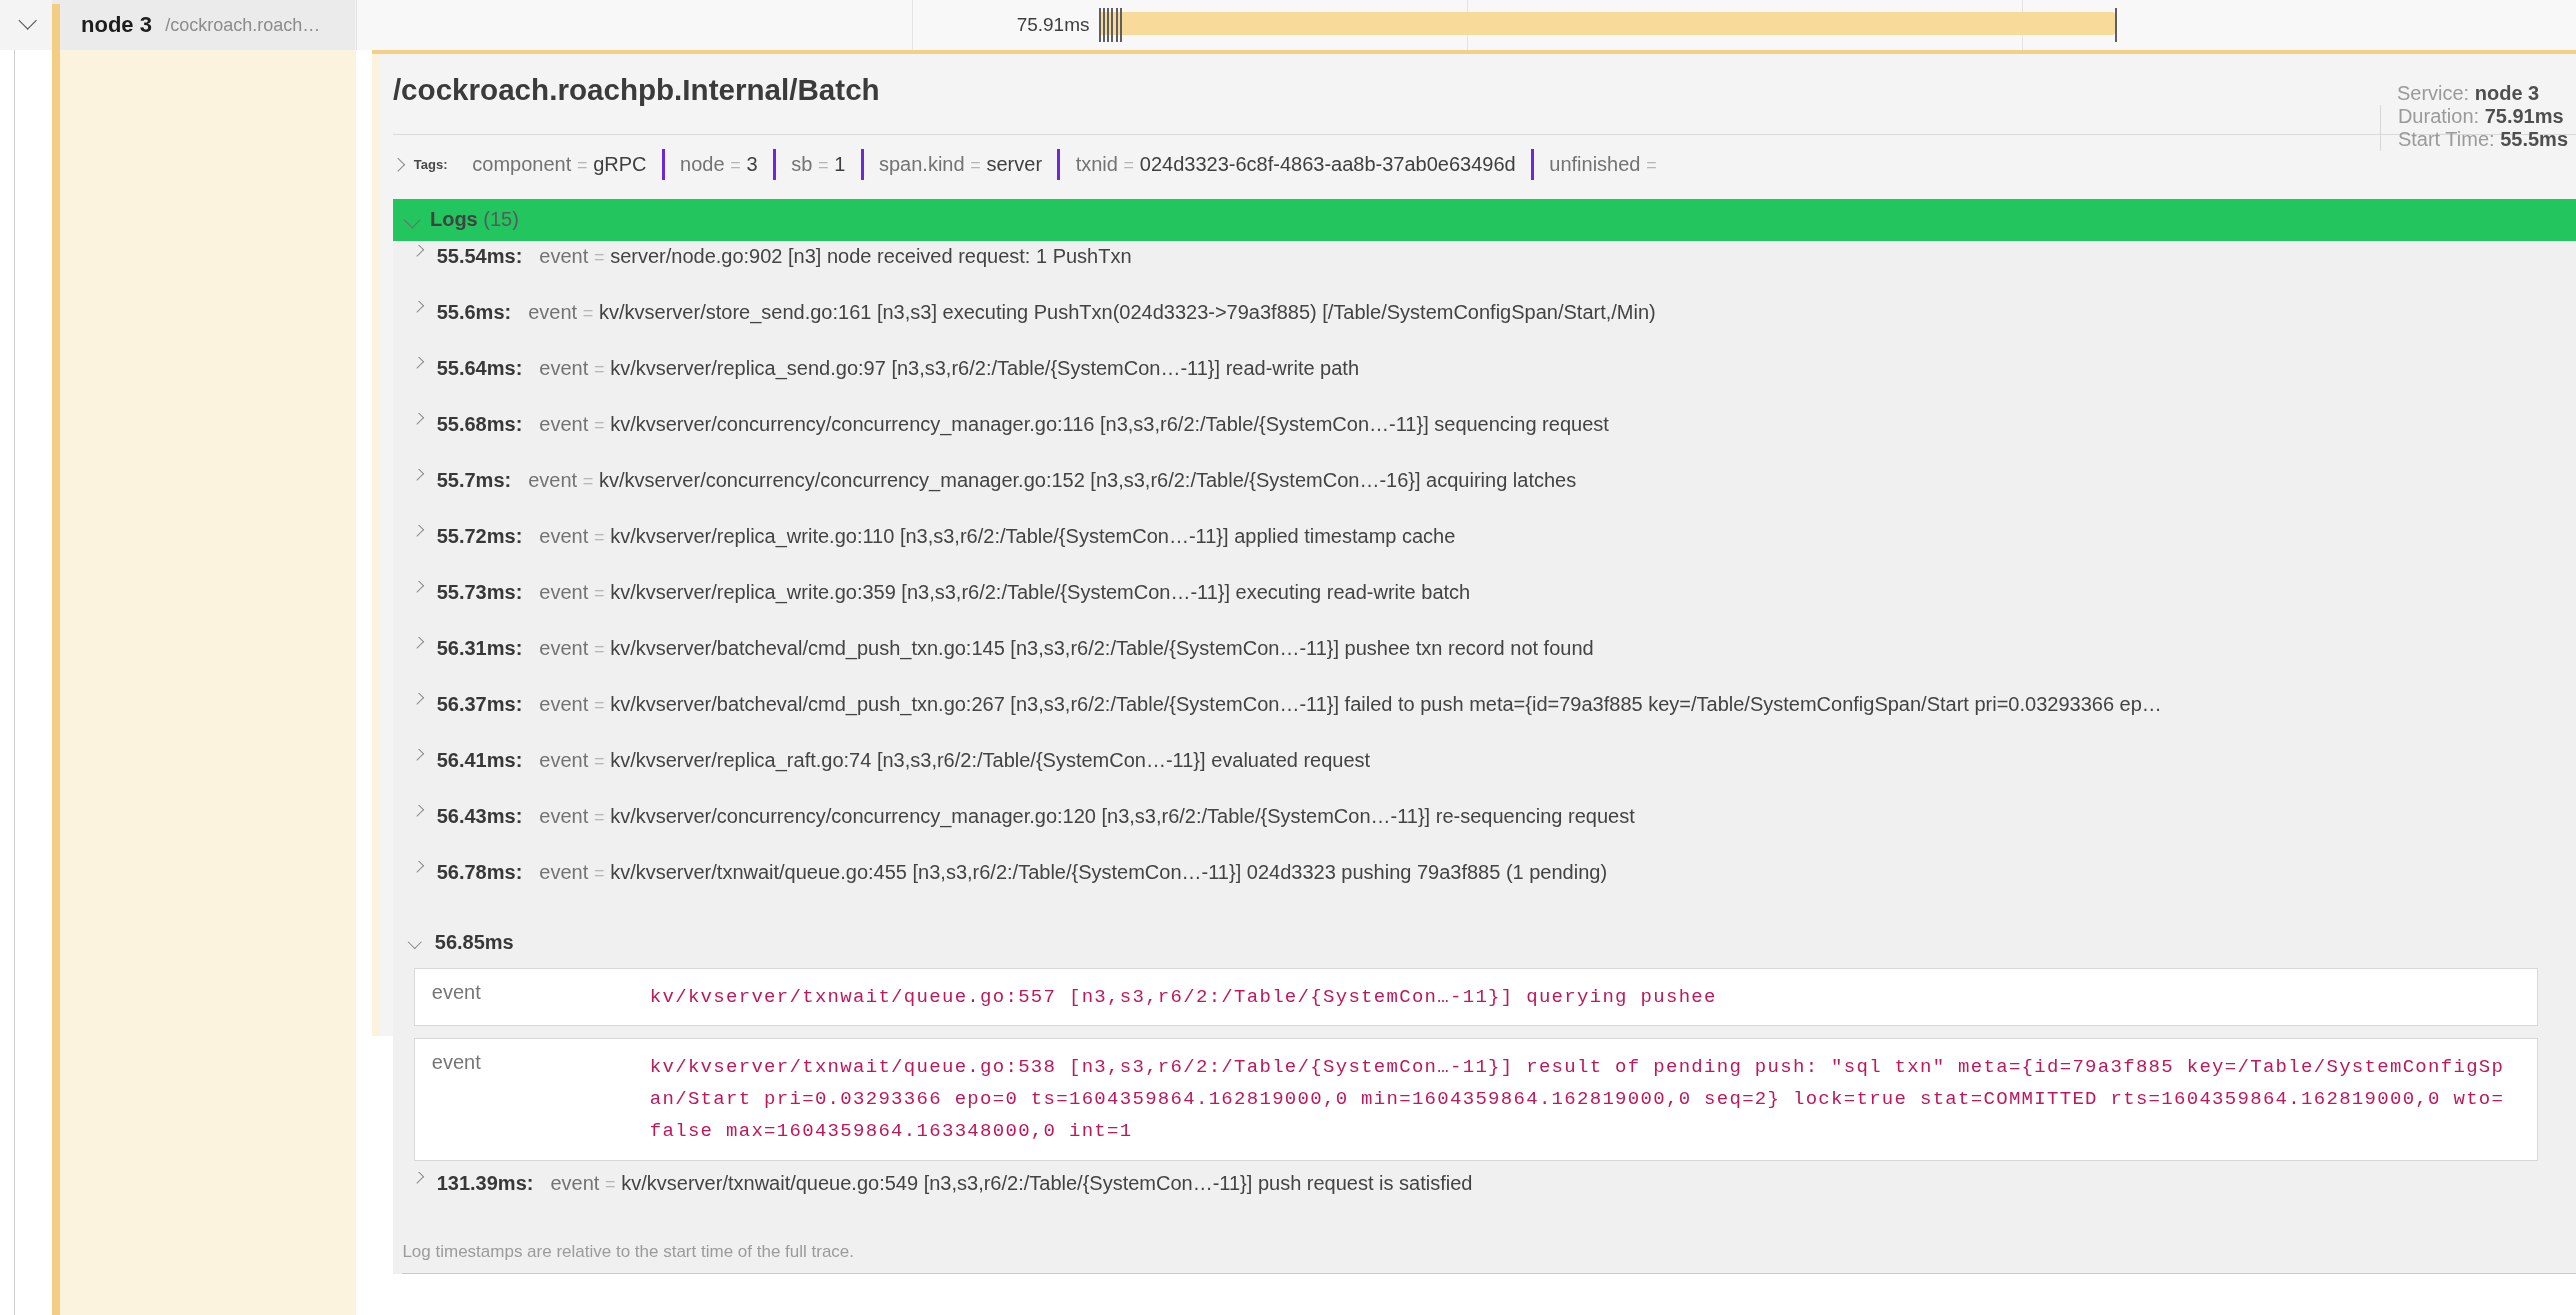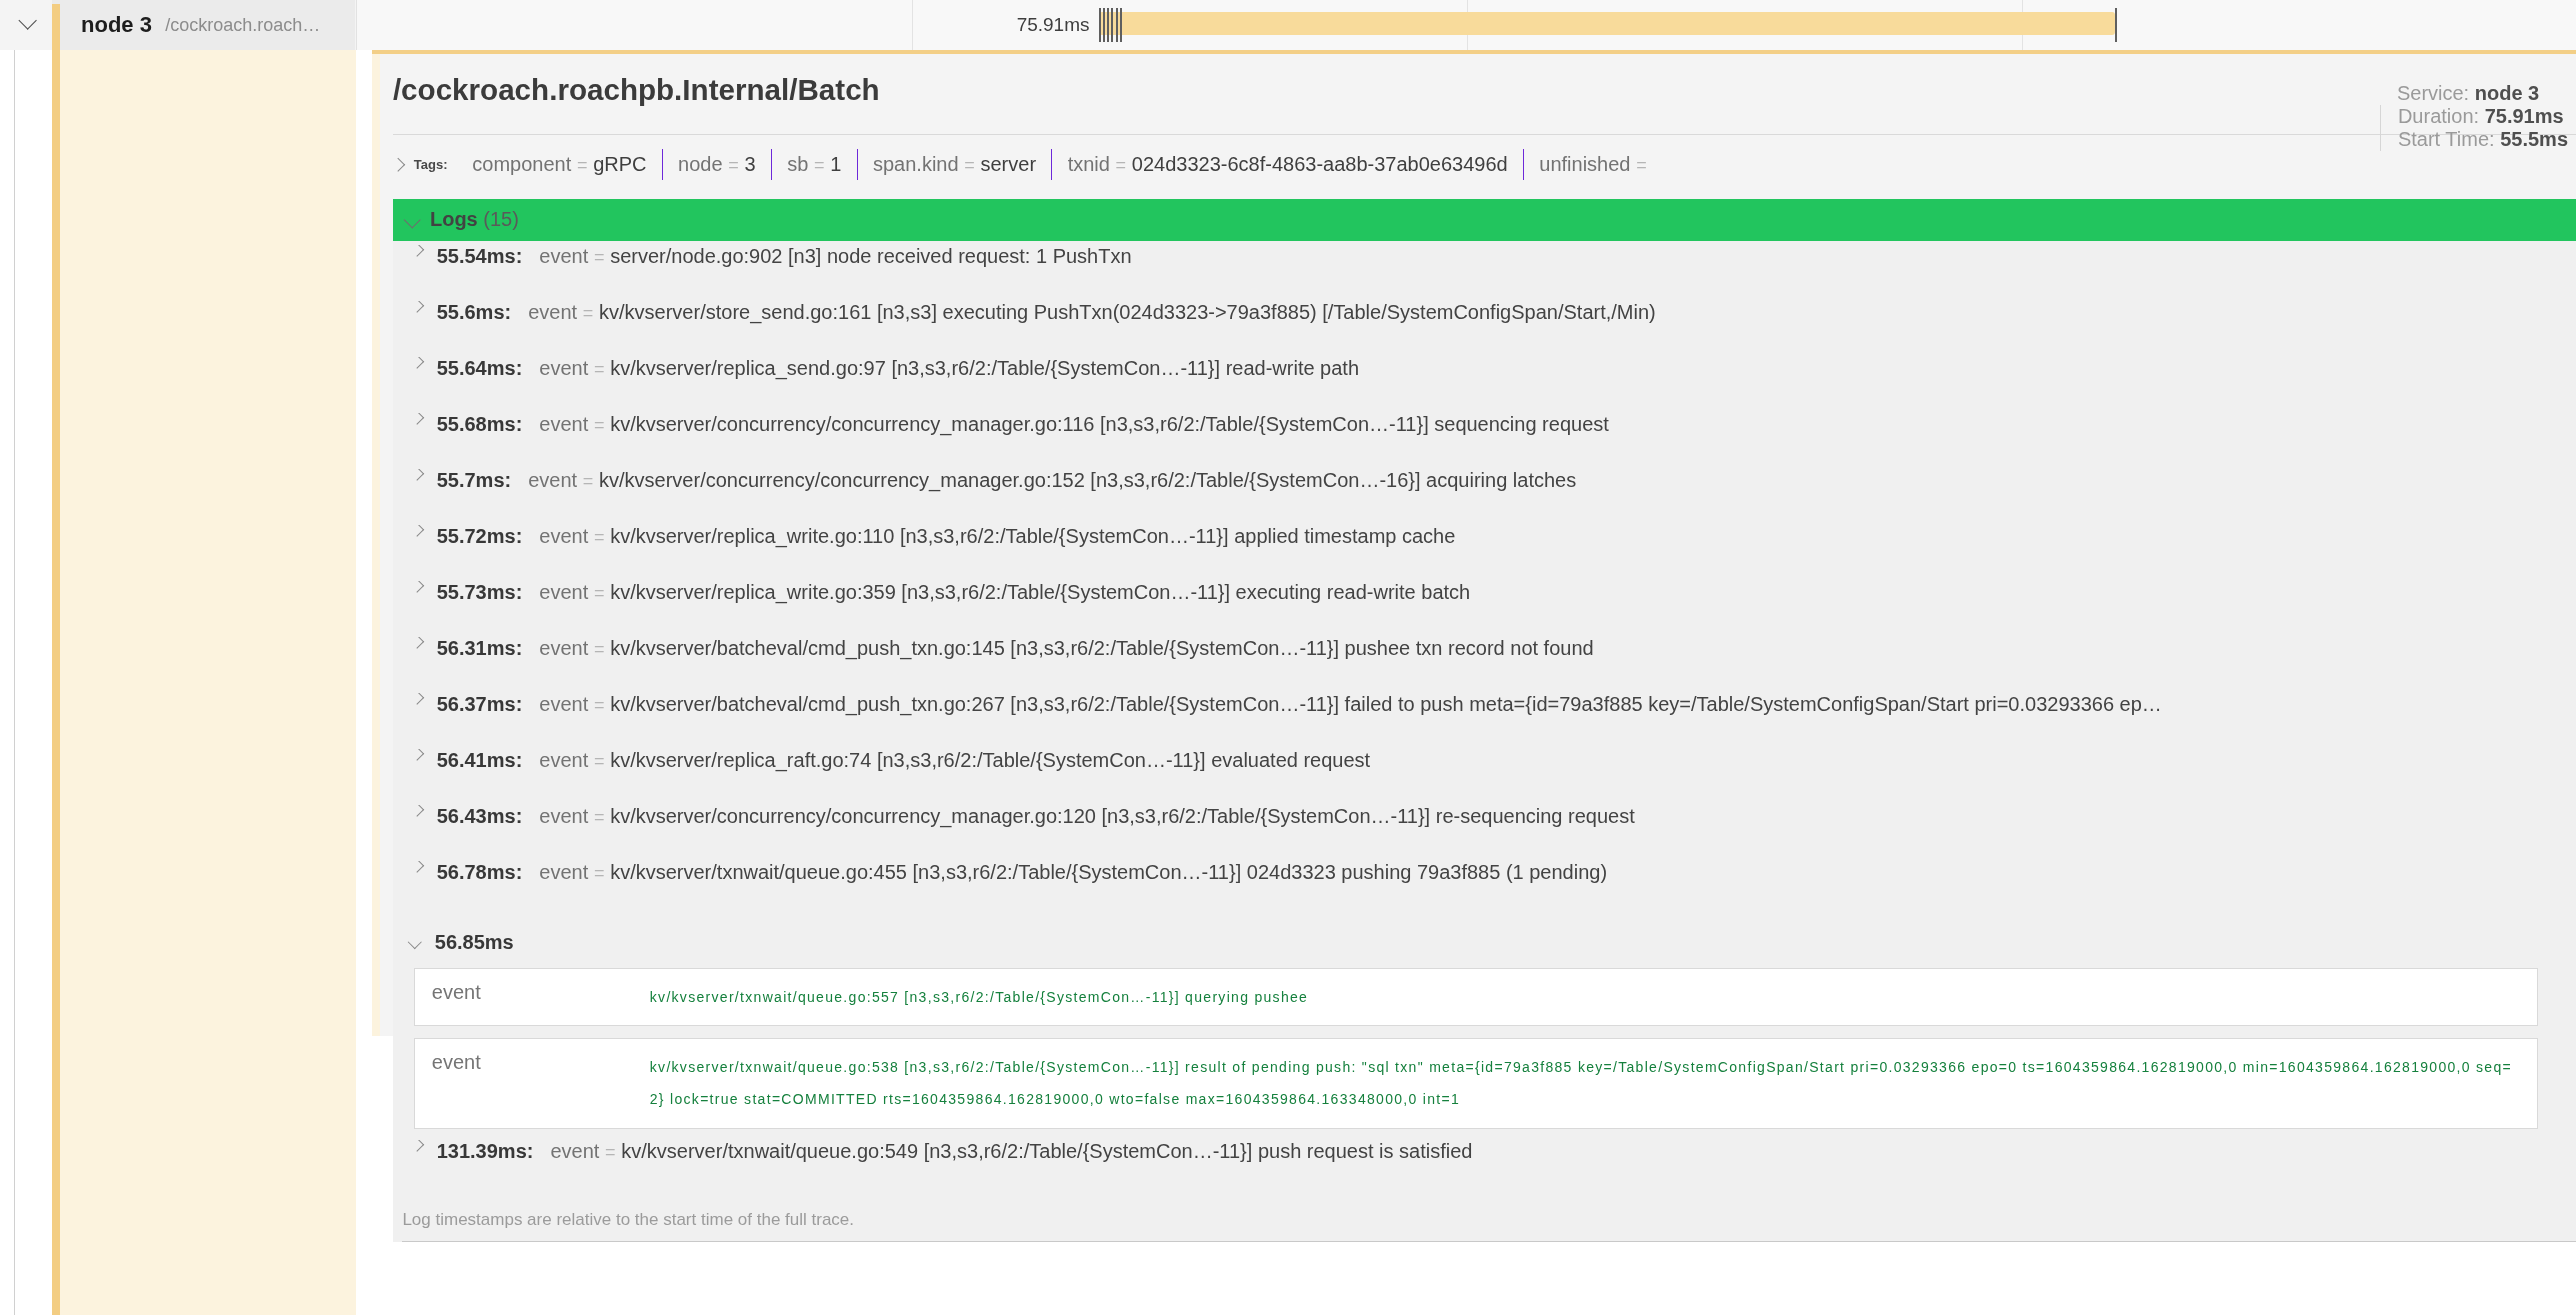--- a/index.html
+++ b/index.html
@@ -38,43 +38,43 @@
                    border-bottom:1px solid #d9d9d9; }
   .detail-title { font-size:29.6px; font-weight:bold; color:#3b3b3b; flex:1; white-space:nowrap; overflow:hidden; }
   .meta-list { display:flex; align-items:baseline;flex-direction:column; }
   .meta-item { font-size:20px; color:#9a9a9a; padding:0 17px; border-left:1px solid #d6d6d6; white-space:nowrap; }
   .meta-item:first-child { border-left:none; }
   .meta-item:last-child { padding-right:0; }
   .meta-value { font-weight:bold; color:#4f4f4f; }
 
   .tags-row { display:flex; align-items:center; height:59px; cursor:pointer; }
   .tags-label { font-size:13px; font-weight:bold; color:#484848; margin:0 9.5px 0 11.4px; }
-  .tag-item { font-size:20px; padding:3.8px 15.3px; border-right:1px solid #6d28d9; white-space:nowrap; }
+  .tag-item { font-size:20px; padding:3.8px 15.3px; border-right:3px solid #6d28d9; white-space:nowrap; }
   .tag-item:last-child { border-right:none; }
   .tag-key { color:#737373; }
   .eq { color:#b5b5b5; padding:0 5.7px; font-size:18px; }
   .tag-value { color:#3f3f3f; }
 
   .logs-section { margin-top:4.8px; }
   .logs-header { height:42px; background:#22c55e; display:flex; align-items:center; padding-left:13.3px; cursor:pointer; }
   .logs-title { font-size:20px; font-weight:bold; color:#424242; margin-left:11.4px; }
   .logs-count { font-size:20px; color:#5a5a5a; font-weight:normal; }
   .logs-body { background:#f0f0f0; padding:3.8px 0 0 9.5px; }
 
   .log-row { height:56px; display:flex; align-items:flex-start; cursor:pointer; white-space:nowrap; overflow:hidden; }
   .log-ts { font-size:20px; font-weight:bold; color:#383838; margin-left:15.3px; }
   .log-kv { margin-left:17px; font-size:20px; overflow:hidden; text-overflow:ellipsis; }
   .log-key { color:#737373; }
   .log-msg { color:#434343; }
 
   .exp-header { height:51px; display:flex; align-items:center; cursor:pointer; }
   .exp-box { background:#ffffff; border:1px solid #d9d9d9; margin:0 43px 11.4px 11.4px; display:flex; padding:12.4px 0; }
   .exp-key { width:235px; padding-left:17px; font-size:20px; color:#757575; flex-shrink:0; }
-  .exp-val { flex:1; padding-right:21px; font-family:Liberation Sans, sans-serif;
-             font-size:14px; letter-spacing:1.3px; line-height:32px; color:#15803d;
+  .exp-val { flex:1; padding-right:21px; font-family:Liberation Mono, monospace;
+             font-size:19px; letter-spacing:1.3px; line-height:32px; color:#be185d;
              word-break:break-all; white-space:pre-wrap; }
 
   .logs-footer { height:42px; display:flex; align-items:center; font-size:17px; color:#9b9b9b;
                  border-bottom:1px solid #c9c9c9; margin-top:3.8px; }
 
   
   .chev { display:inline-block; width:12.4px; height:12.4px; border-right:1.9px solid #6e6e6e; border-bottom:1.9px solid #6e6e6e; flex-shrink:0; }
   .chev-down  { transform:rotate(45deg); }
   .chev-right { transform:rotate(-45deg); }
   .chev.small { width:9.5px; height:9.5px; border-color:#8a8a8a; }

